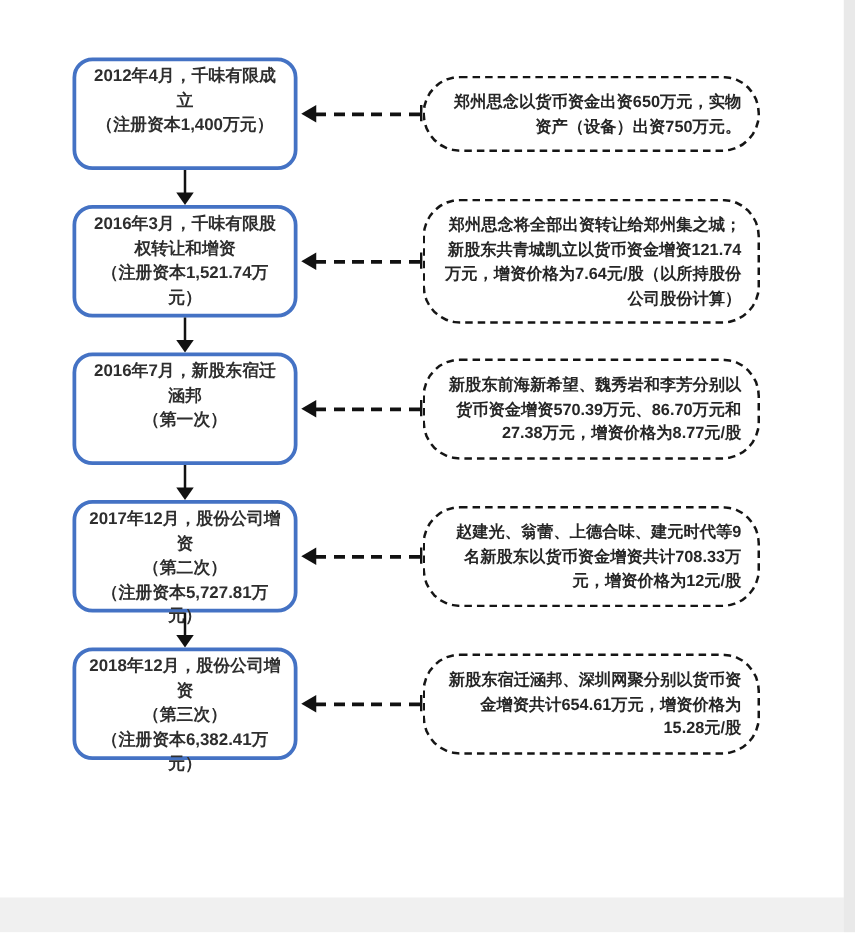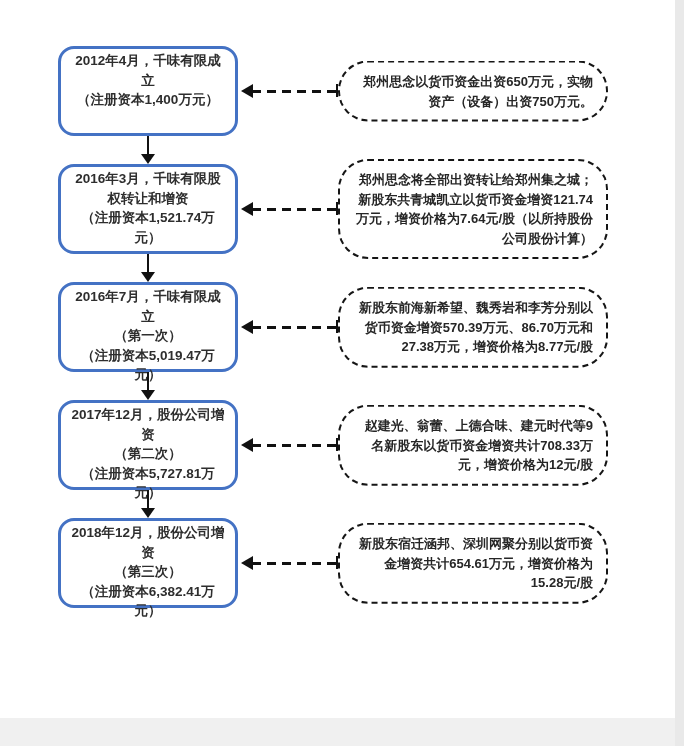--- a/index.html
+++ b/index.html
@@ -129,23 +129,22 @@
       </div>
       <div class="down-arrow">
         <div class="shaft"></div>
         <div class="head"></div>
       </div>
     </div>
 
 
     <div class="row">
       <div class="event-box">
-        <div class="event-line">2016年7月，千味有限成立</div>
+        <div class="event-line">2016年7月，新股东宿迁涵邦</div>
         <div class="event-line">（第一次）</div>
-        <div class="event-line">（注册资本5,019.47万元）</div>
       </div>
       <div class="connector">
         <div class="head"></div>
         <div class="dashes"></div>
         <div class="elbow"></div>
       </div>
       <div class="note-box">
         <div class="note-text">新股东前海新希望、魏秀岩和李芳分别以货币资金增资570.39万元、86.70万元和27.38万元，增资价格为8.77元/股</div>
       </div>
       <div class="down-arrow">

